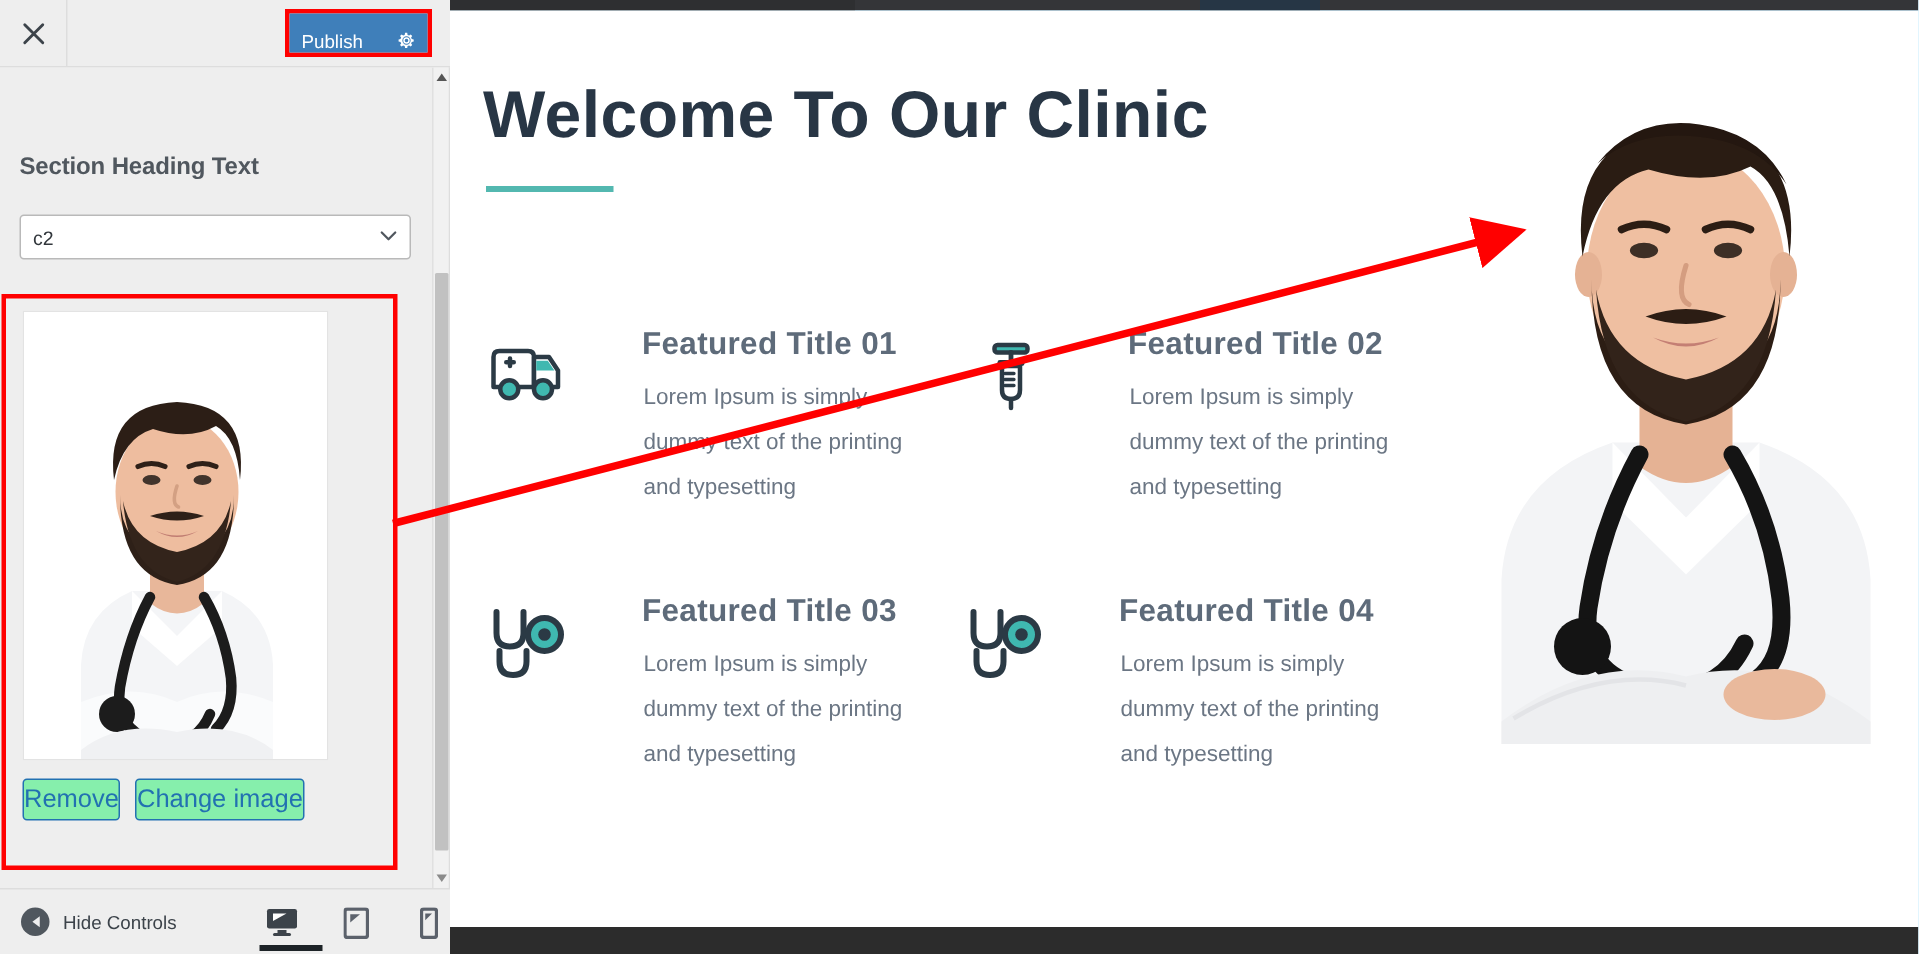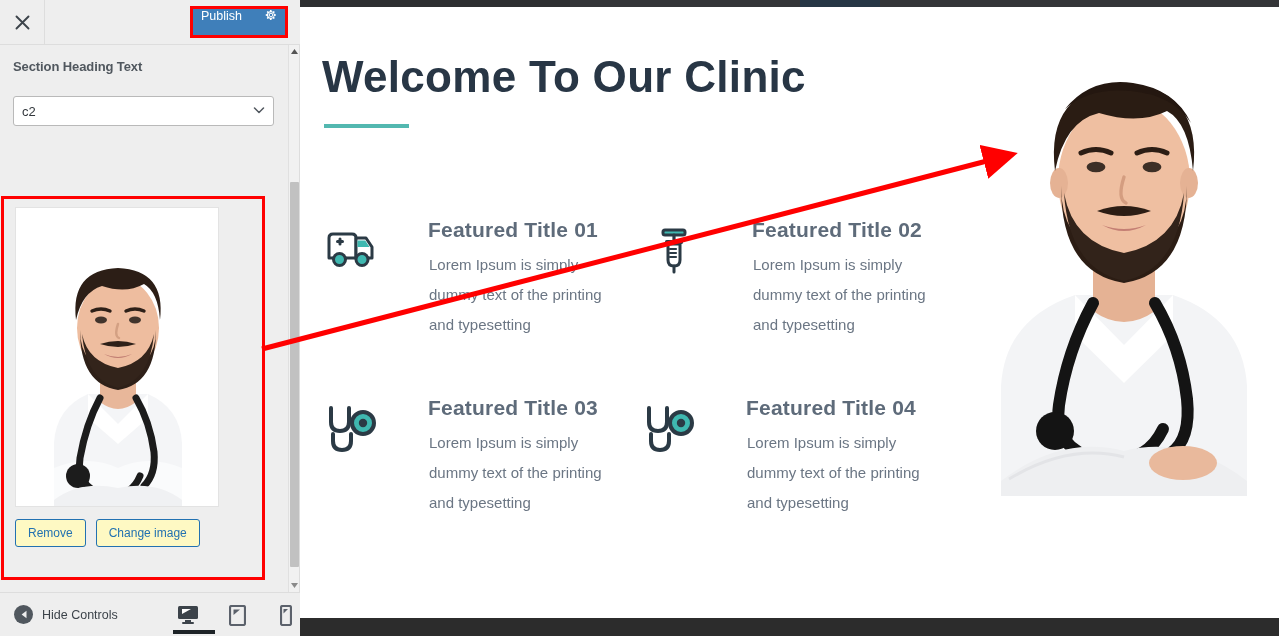--- a/index.html
+++ b/index.html
@@ -38,43 +38,44 @@
     position: absolute; left: 190px; top: 6px;
     width: 98px; height: 32px;
     border: 3px solid #f00;
     padding: 0;
   }
   #publish-btn {
     position: absolute; left: 0; top: 0;
     width: 92px; height: 26px;
     background: #3f7fba;
     color: #fff;
-    display: flex; align-items: flex-start;
+    display: flex; align-items: flex-end;
     font-size: 12.5px;
     cursor: pointer;
     padding: 0 8px;
     justify-content: space-between;
     border: none;
     font-family: "Liberation Sans", sans-serif;
   }
   #publish-btn .gear { font-size: 12px; line-height: 1; }
 
   
   #sb-body {
     position: absolute; left: 0; top: 45px;
     width: 289px; height: 547px;
     background: #eeeeee;
     padding: 14px 13px 0 13px;
   }
   .field-label {
-    font-size: 13px;
+    font-size: 16px;
     font-weight: bold;
     color: #50575e;
     margin-bottom: 6px;
     letter-spacing: -0.1px;
+    margin-top: 44px;
   }
   .text-input {
     width: 261px; height: 29px;
     border: 1px solid #b9b9b9;
     border-radius: 2px;
     background: #fff;
     font-size: 13px;
     color: #32373c;
     padding: 0 7px;
     font-family: "Liberation Sans", sans-serif;
@@ -109,26 +110,26 @@
   #doc-thumb {
     width: 204px; height: 300px;
     background: #fff;
     border: 1px solid #e3e3e3;
     position: relative;
     overflow: hidden;
   }
   .btn-row { display: flex; gap: 10px; margin-top: 12px; }
   .wp-btn {
     height: 28px;
-    background: #fef9c3;
+    background: #86efac;
     border: 1px solid #2271b1;
     border-radius: 3px;
     color: #2271b1;
-    font-size: 12px;
-    padding: 0 12px;
+    font-size: 17px;
+    padding: 0 0;
     cursor: pointer;
     font-family: "Liberation Sans", sans-serif;
   }
 
   
   #sb-scroll {
     position: absolute; right: 0; top: 45px;
     width: 11px; height: 547px;
     background: #f1f1f1;
     border-left: 1px solid #e0e0e0;

